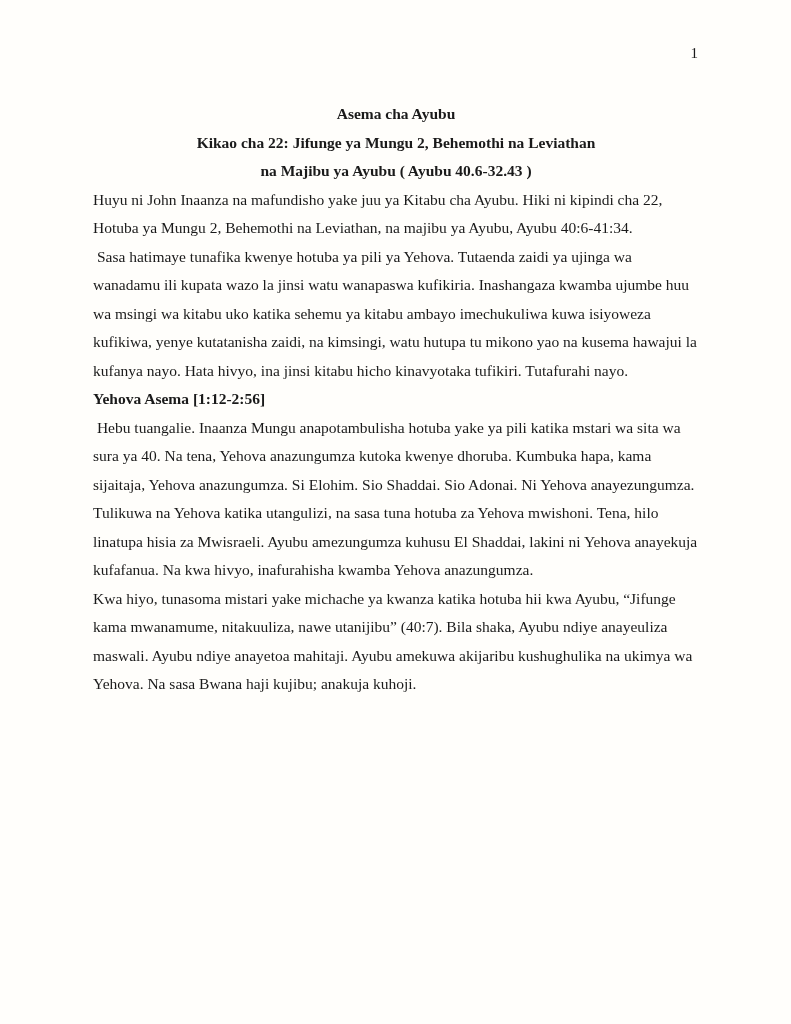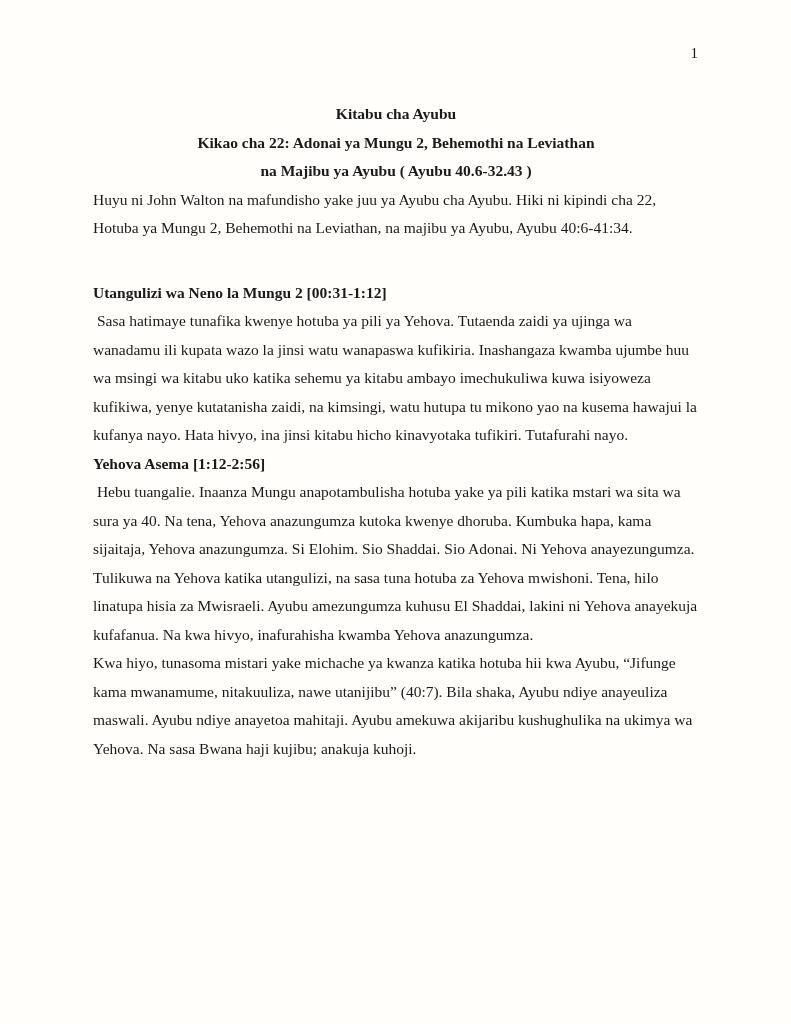--- a/index.html
+++ b/index.html
@@ -59,30 +59,29 @@
 </style>
 </head>
 <body>
 
 <div class="page">
 
   <div class="page-number">1</div>
 
   <div class="content">
 
-    <h1 class="title-line">Kitabu cha Ayubu</h1>
+    <h1 class="title-line">Asema cha Ayubu</h1>
 
-    <p class="title-line">Kikao cha 22: Adonai ya Mungu 2, Behemothi na Leviathan</p>
+    <p class="title-line">Kikao cha 22: Jifunge ya Mungu 2, Behemothi na Leviathan</p>
 
     <p class="title-line">na Majibu ya Ayubu ( Ayubu 40.6-32.43 )</p>
 
 
-    <p class="body-para">Huyu ni John Walton na mafundisho yake juu ya Ayubu cha Ayubu. Hiki ni kipindi cha 22, Hotuba ya Mungu 2, Behemothi na Leviathan, na majibu ya Ayubu, Ayubu 40:6-41:34.</p>
+    <p class="body-para">Huyu ni John Inaanza na mafundisho yake juu ya Kitabu cha Ayubu. Hiki ni kipindi cha 22, Hotuba ya Mungu 2, Behemothi na Leviathan, na majibu ya Ayubu, Ayubu 40:6-41:34.</p>
 
-    <h2 class="section-heading spaced-above">Utangulizi wa Neno la Mungu 2 [00:31-1:12]</h2>
 
     <p class="body-para"> Sasa hatimaye tunafika kwenye hotuba ya pili ya Yehova. Tutaenda zaidi ya ujinga wa wanadamu ili kupata wazo la jinsi watu wanapaswa kufikiria. Inashangaza kwamba ujumbe huu wa msingi wa kitabu uko katika sehemu ya kitabu ambayo imechukuliwa kuwa isiyoweza kufikiwa, yenye kutatanisha zaidi, na kimsingi, watu hutupa tu mikono yao na kusema hawajui la kufanya nayo. Hata hivyo, ina jinsi kitabu hicho kinavyotaka tufikiri. Tutafurahi nayo.</p>
 
     <h2 class="section-heading">Yehova Asema [1:12-2:56]</h2>
 
     <p class="body-para"> Hebu tuangalie. Inaanza Mungu anapotambulisha hotuba yake ya pili katika mstari wa sita wa sura ya 40. Na tena, Yehova anazungumza kutoka kwenye dhoruba. Kumbuka hapa, kama sijaitaja, Yehova anazungumza. Si Elohim. Sio Shaddai. Sio Adonai. Ni Yehova anayezungumza. Tulikuwa na Yehova katika utangulizi, na sasa tuna hotuba za Yehova mwishoni. Tena, hilo linatupa hisia za Mwisraeli. Ayubu amezungumza kuhusu El Shaddai, lakini ni Yehova anayekuja kufafanua. Na kwa hivyo, inafurahisha kwamba Yehova anazungumza.</p>
 
     <p class="body-para">Kwa hiyo, tunasoma mistari yake michache ya kwanza katika hotuba hii kwa Ayubu, “Jifunge kama mwanamume, nitakuuliza, nawe utanijibu” (40:7). Bila shaka, Ayubu ndiye anayeuliza maswali. Ayubu ndiye anayetoa mahitaji. Ayubu amekuwa akijaribu kushughulika na ukimya wa Yehova. Na sasa Bwana haji kujibu; anakuja kuhoji.</p>
 
   </div>

